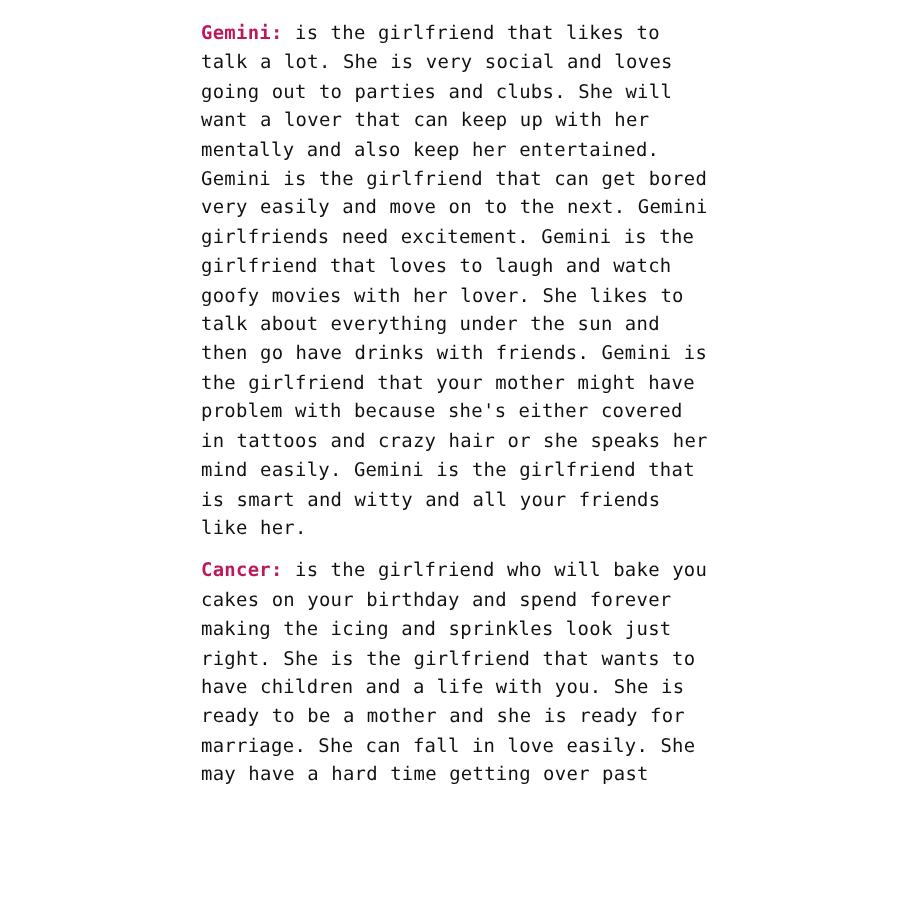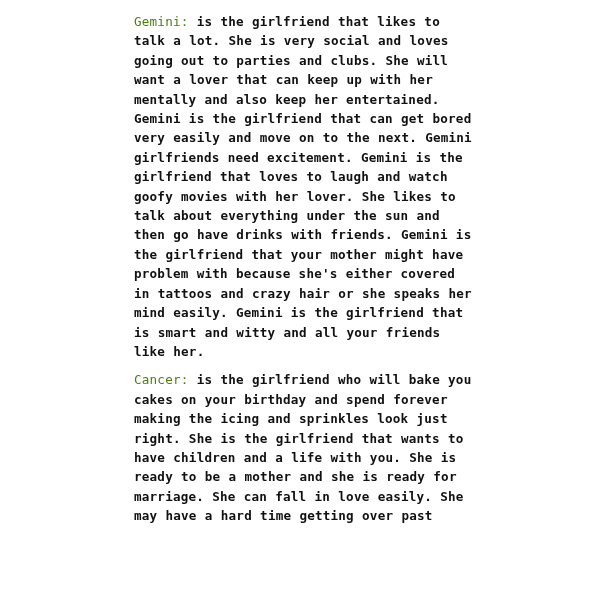--- a/index.html
+++ b/index.html
@@ -23,25 +23,25 @@
   .para {
     margin: 0 0 9px 0;
     font-size: 12.6px;
     line-height: 19.4px;
     color: #111111;
     letter-spacing: 0.2px;
     text-align: left;
     word-spacing: 0.4px;
   }
   .para .sign {
-    font-weight: normal;
-    color: #4d7c0f;
+    font-weight: bold;
+    color: #be185d;
   }
   .para .body-text {
-    font-weight: bold;
+    font-weight: normal;
   }
 </style>
 </head>
 <body>
 
 <div class="page">
 
   <p class="para">
     <span class="sign">Gemini:</span><span class="body-text"> is the girlfriend that likes to talk a lot. She is very social and loves going out to parties and clubs. She will want a lover that can keep up with her mentally and also keep her entertained. Gemini is the girlfriend that can get bored very easily and move on to the next. Gemini girlfriends need excitement. Gemini is the girlfriend that loves to laugh and watch goofy movies with her lover. She likes to talk about everything under the sun and then go have drinks with friends. Gemini is the girlfriend that your mother might have problem with because she's either covered in tattoos and crazy hair or she speaks her mind easily. Gemini is the girlfriend that is smart and witty and all your friends like her.</span>
   </p>

